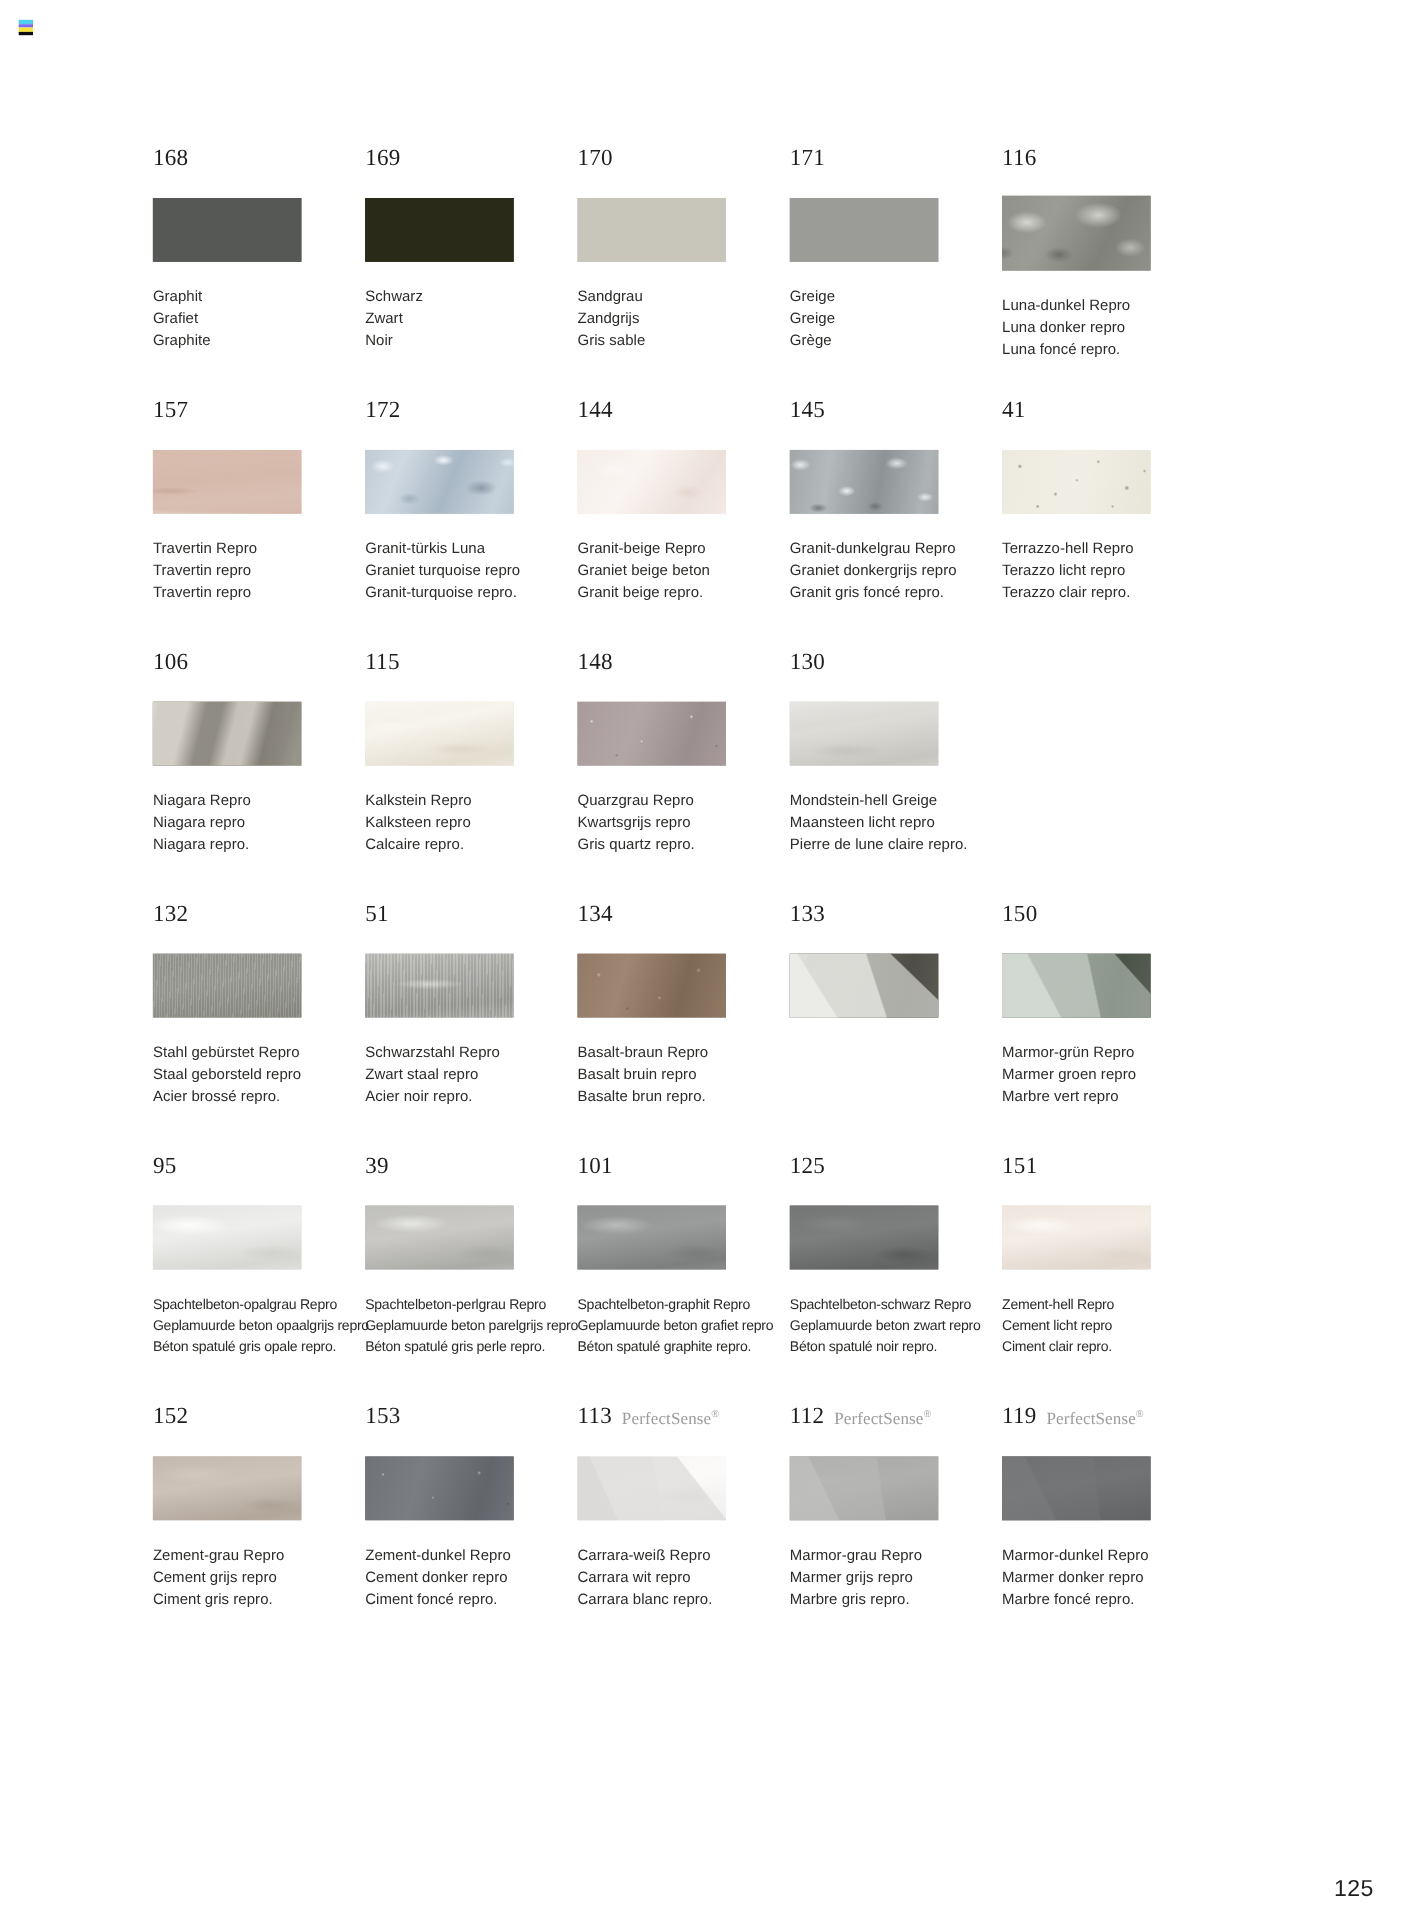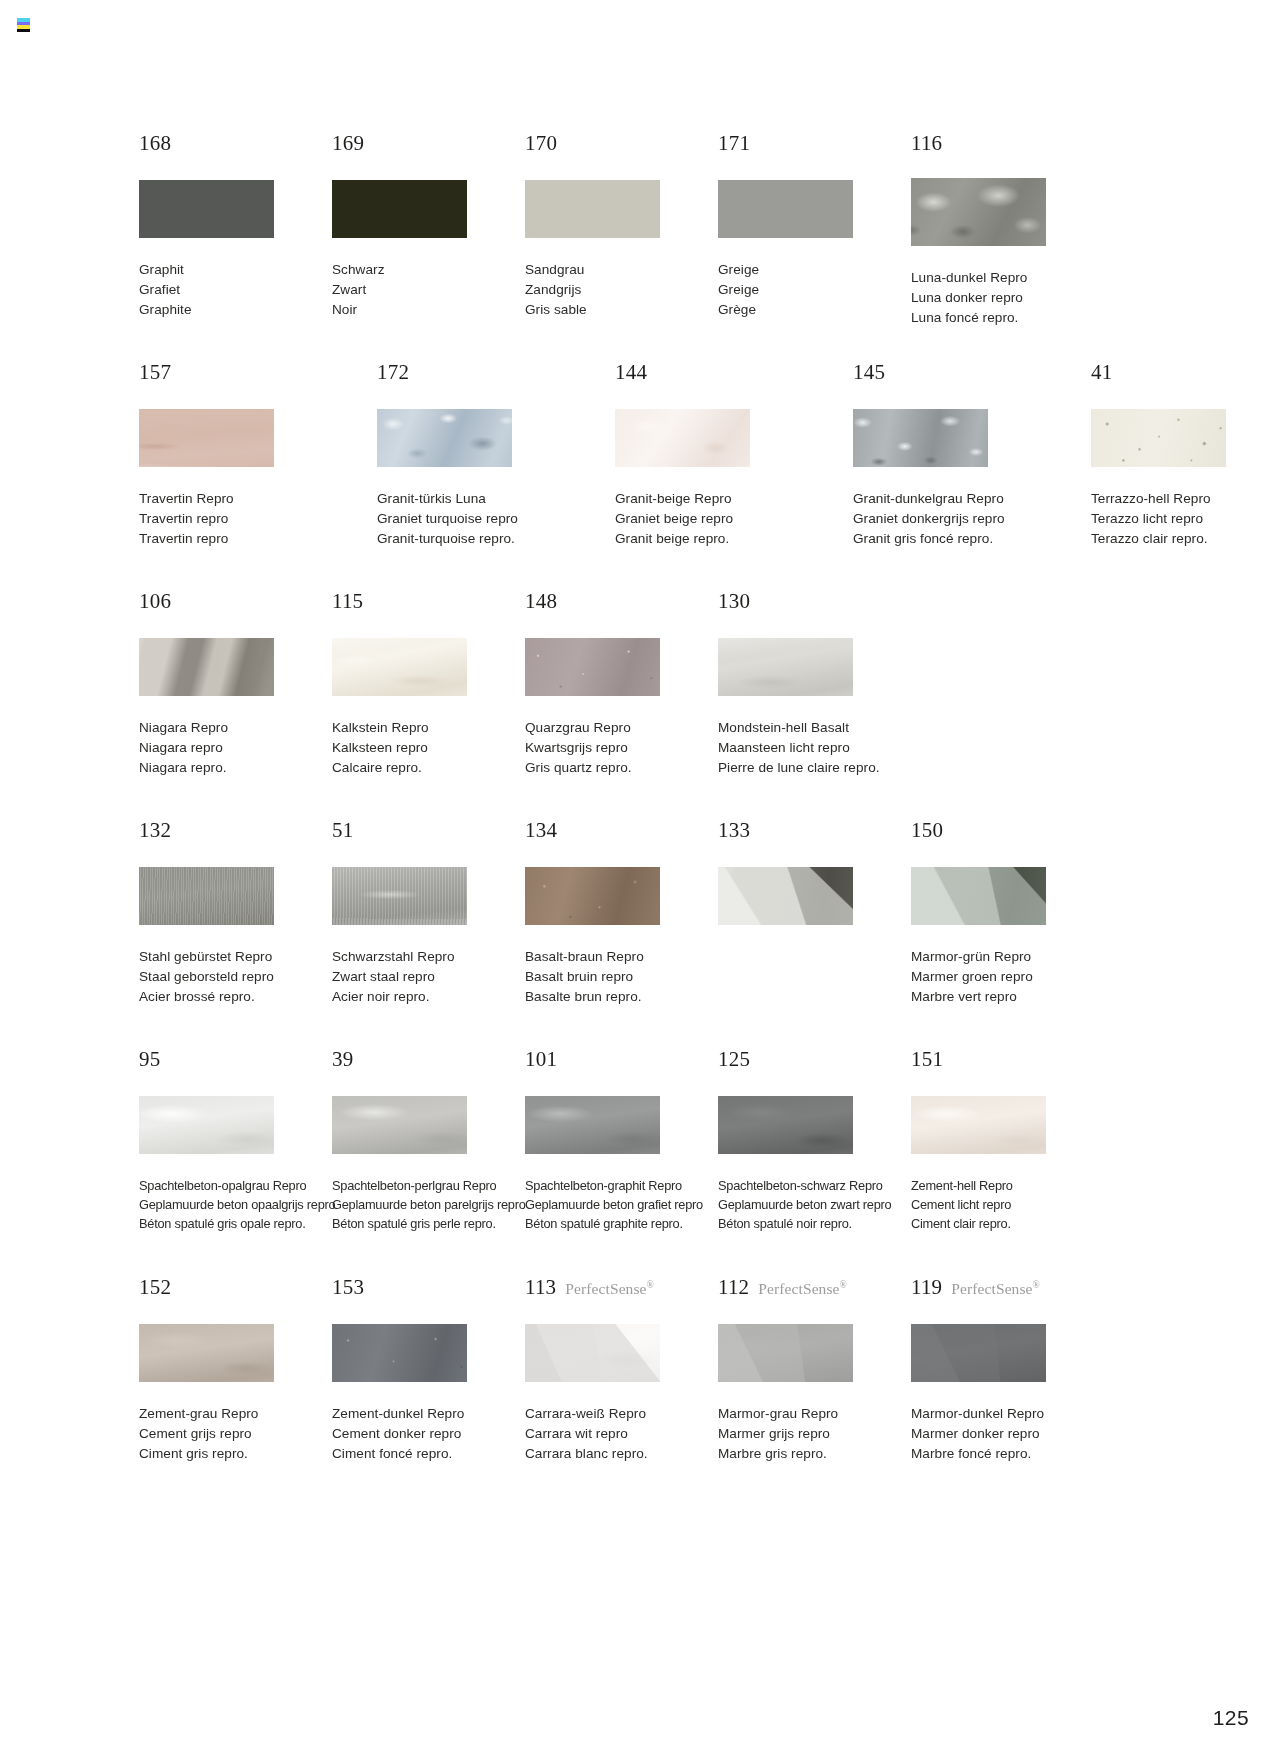--- a/index.html
+++ b/index.html
@@ -105,21 +105,21 @@
   
   .row.tight .names {
     font-size: 12.8px;
     line-height: 19px;
     letter-spacing: -0.25px;
   }
 
   
   .row { margin-bottom: 0; }
   #r0 { height: 229px; }
-  #r1 { height: 229px; gap: 45px; }
+  #r1 { height: 229px; }
   #r2 { height: 229px; }
   #r3 { height: 229px; }
   #r4 { height: 228px; }
   #r5 { height: 200px; }
 
   
   #pageno {
     position: absolute;
     right: 31px;
     bottom: 22px;
@@ -235,21 +235,21 @@
       </div>
       <div class="cell">
         <div class="code-line">
           <span class="code">144</span>
         </div>
         <div class="swatch" style="background-color: rgb(239, 231, 226);">
           <div class="tex" style="background: radial-gradient(22px 10px at 28% 34%, rgb(251, 247, 244) 0%, rgba(251, 247, 244, 0) 74%), radial-gradient(18px 9px at 70% 64%, rgb(227, 214, 206) 0%, rgba(227, 214, 206, 0) 74%), linear-gradient(124deg, rgb(243, 235, 230) 0%, rgb(250, 245, 242) 40%, rgb(236, 224, 218) 72%, rgb(246, 239, 235) 100%);"></div>
         </div>
         <div class="names">
           <div>Granit-beige Repro</div>
-          <div>Graniet beige repro</div>
+          <div>Graniet beige beton</div>
           <div>Granit beige repro.</div>
         </div>
       </div>
       <div class="cell">
         <div class="code-line">
           <span class="code">145</span>
         </div>
         <div class="swatch" style="background-color: rgb(158, 162, 164);">
           <div class="tex" style="background: radial-gradient(14px 8px at 14% 28%, rgb(233, 236, 238) 0%, rgba(233, 236, 238, 0) 66%), radial-gradient(12px 7px at 40% 62%, rgb(238, 241, 242) 0%, rgba(238, 241, 242, 0) 66%), radial-gradient(15px 8px at 68% 26%, rgb(223, 227, 229) 0%, rgba(223, 227, 229, 0) 68%), radial-gradient(11px 6px at 84% 70%, rgb(231, 234, 236) 0%, rgba(231, 234, 236, 0) 68%), radial-gradient(10px 6px at 56% 82%, rgb(111, 117, 119) 0%, rgba(111, 117, 119, 0) 70%), radial-gradient(12px 6px at 24% 84%, rgb(116, 122, 124) 0%, rgba(116, 122, 124, 0) 70%), linear-gradient(100deg, rgb(154, 160, 162) 0%, rgb(180, 186, 187) 30%, rgb(142, 148, 150) 58%, rgb(174, 180, 182) 82%, rgb(149, 155, 157) 100%);"></div>
         </div>
@@ -314,21 +314,21 @@
         </div>
       </div>
       <div class="cell">
         <div class="code-line">
           <span class="code">130</span>
         </div>
         <div class="swatch" style="background-color: rgb(201, 200, 196);">
           <div class="tex" style="background: linear-gradient(172deg, rgba(244, 243, 240, 0.8) 0%, rgba(244, 243, 240, 0) 34%), radial-gradient(44px 9px at 40% 72%, rgba(186, 184, 178, 0.5) 0%, rgba(186, 184, 178, 0) 76%), linear-gradient(170deg, rgb(211, 210, 206) 0%, rgb(222, 220, 215) 40%, rgb(198, 197, 192) 80%, rgb(214, 212, 207) 100%);"></div>
         </div>
         <div class="names">
-          <div>Mondstein-hell Basalt</div>
+          <div>Mondstein-hell Greige</div>
           <div>Maansteen licht repro</div>
           <div>Pierre de lune claire repro.</div>
         </div>
       </div>
     </div>
     <div class="row" id="r3">
       <div class="cell">
         <div class="code-line">
           <span class="code">132</span>
         </div>

